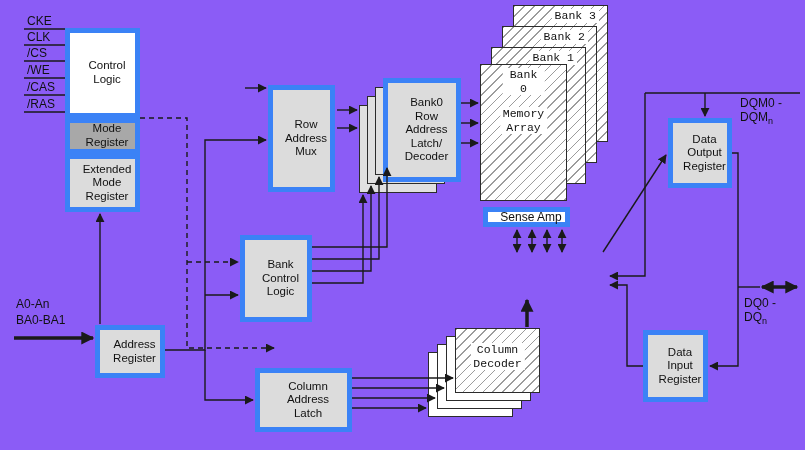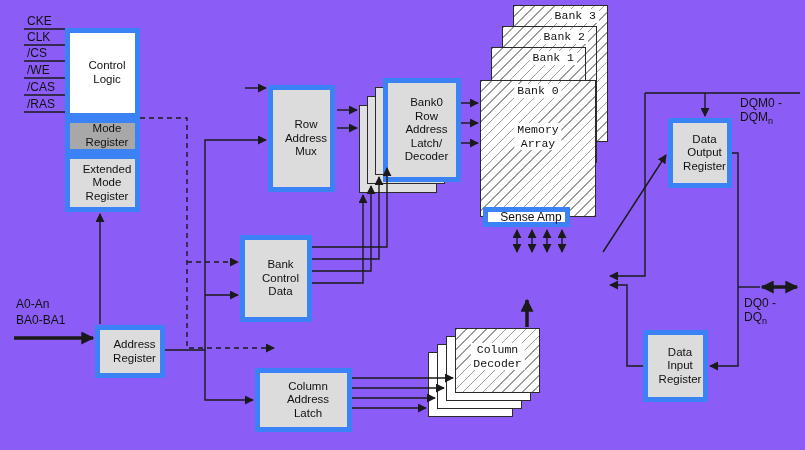--- a/index.html
+++ b/index.html
@@ -51,21 +51,21 @@
 Register</span></div>
   <div class="box" style="left:65px;top:154px;width:75px;height:58px;"><span>Extended
 Mode
 Register</span></div>
 
   <div class="box" style="left:268px;top:85px;width:67px;height:107px;"><span>Row
 Address
 Mux</span></div>
   <div class="box" style="left:240px;top:235px;width:72px;height:87px;"><span>Bank
 Control
-Data</span></div>
+Logic</span></div>
   <div class="box" style="left:95px;top:325px;width:70px;height:53px;"><span>Address
 Register</span></div>
   <div class="box" style="left:255px;top:368px;width:97px;height:64px;"><span>Column
 Address
 Latch</span></div>
 
   <div class="layer" style="left:359px;top:105px;width:78px;height:88px;"></div>
   <div class="layer" style="left:367px;top:96px;width:78px;height:88px;"></div>
   <div class="layer" style="left:375px;top:87px;width:78px;height:88px;"></div>
   <div class="box" style="left:383px;top:78px;width:78px;height:104px;"><span>Bank0
@@ -76,21 +76,21 @@
 
   <div class="layer hatch" style="left:513px;top:5px;width:95px;height:137px;">
     <span class="chip" style="top:3px;right:8px;">Bank 3</span>
   </div>
   <div class="layer hatch" style="left:502px;top:26px;width:95px;height:137px;">
     <span class="chip" style="top:3px;right:8px;">Bank 2</span>
   </div>
   <div class="layer hatch" style="left:491px;top:47px;width:95px;height:137px;">
     <span class="chip" style="top:3px;right:8px;">Bank 1</span>
   </div>
-  <div class="layer hatch" style="left:480px;top:80px;width:116px;height:137px;">
+  <div class="layer hatch" style="left:480px;top:64px;width:87px;height:137px;">
     <span class="chip" style="top:3px;left:50%;transform:translateX(-50%);">Bank 0</span>
     <span class="chip" style="top:42px;left:50%;transform:translateX(-50%);">Memory
 Array</span>
   </div>
 
   <div class="box white" style="left:483px;top:207px;width:87px;height:20px;font-size:12px;"><span>Sense Amp</span></div>
 
   <div class="layer white" style="left:428px;top:352px;width:85px;height:65px;background:#fff;"></div>
   <div class="layer white" style="left:437px;top:344px;width:85px;height:65px;background:#fff;"></div>
   <div class="layer white" style="left:446px;top:336px;width:85px;height:65px;background:#fff;"></div>

